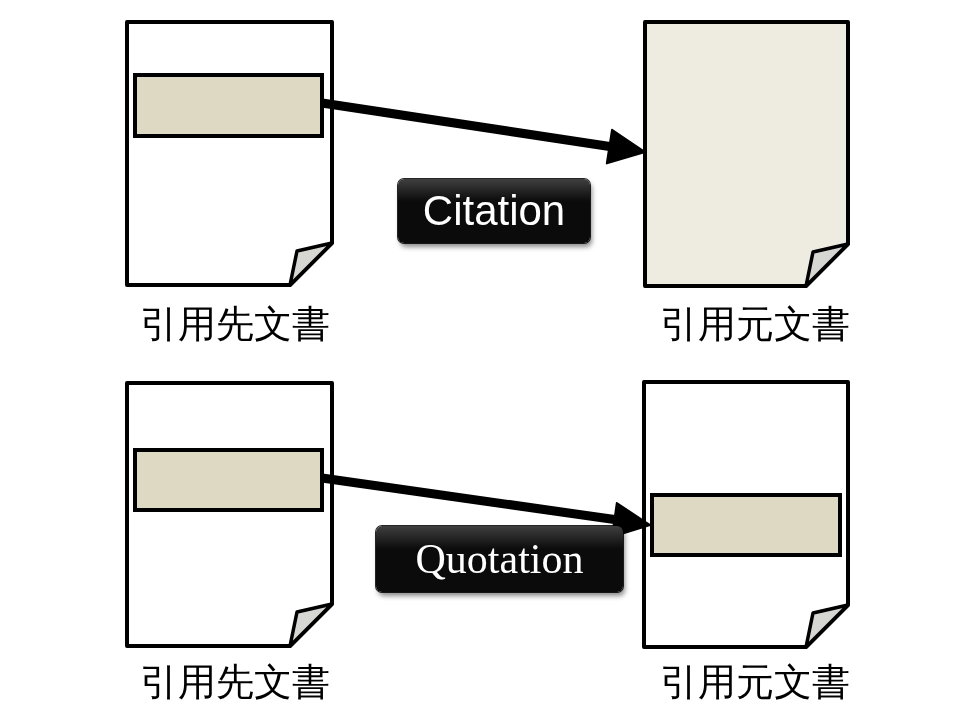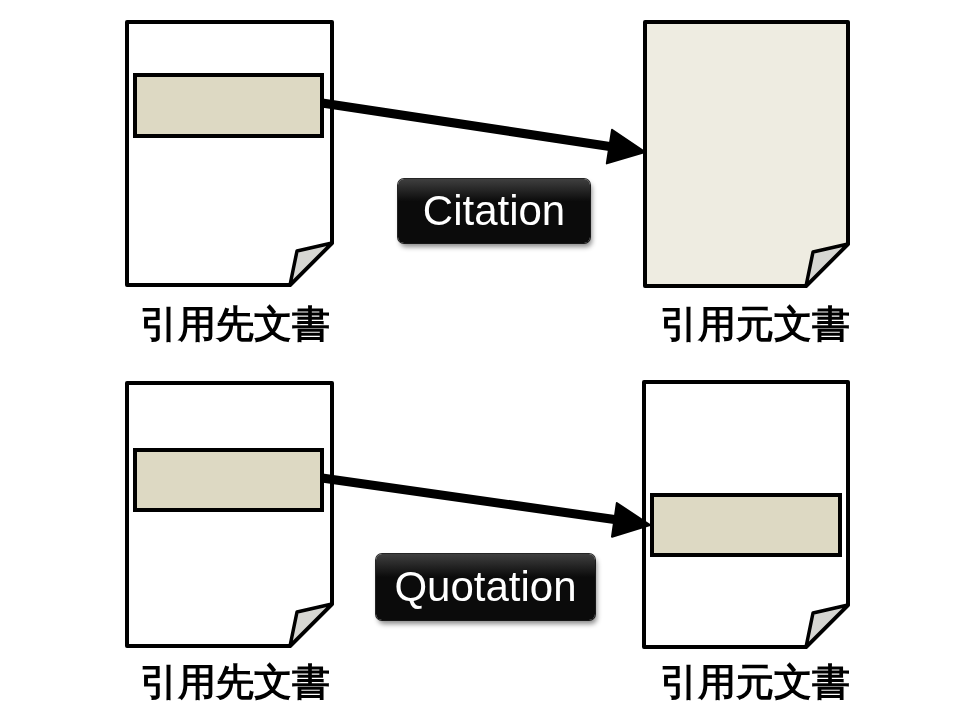--- a/index.html
+++ b/index.html
@@ -54,26 +54,26 @@
     justify-content: center;
     background: linear-gradient(180deg, var(--tag_bg_highlight, #3f3f3f) 0%, var(--tag_bg, #0b0b0b) 35%, var(--tag_bg, #0b0b0b) 100%);
     color: var(--tag_text, #ffffff);
     font-size: 42px;
     line-height: 1;
     border-radius: 6px;
     box-shadow: 2px 4px 5px rgba(0,0,0,0.45), 0 0 0 1px rgba(0,0,0,0.85);
     white-space: nowrap;
   }
   .tag--citation  { left: 398px; top: 179px; width: 192px; height: 64px; }
-  .tag--quotation { left: 376px; top: 554px; width: 219px; height: 66px; }
+  .tag--quotation { left: 376px; top: 526px; width: 247px; height: 66px; font-family: Liberation Serif, serif; }
   .doc-label {
     position: absolute;
     width: 210px;
     text-align: center;
-    font-weight: bold;
+    font-weight: normal;
     font-size: 38px;
     line-height: 1.1;
     color: var(--label_text, #000000);
     font-family: "DejaVu Sans", sans-serif;
     white-space: nowrap;
   }
   .doc-label--tl { left: 130px; top: 304px; }
   .doc-label--tr { left: 650px; top: 304px; }
   .doc-label--bl { left: 130px; top: 662px; }
   .doc-label--br { left: 650px; top: 662px; }

